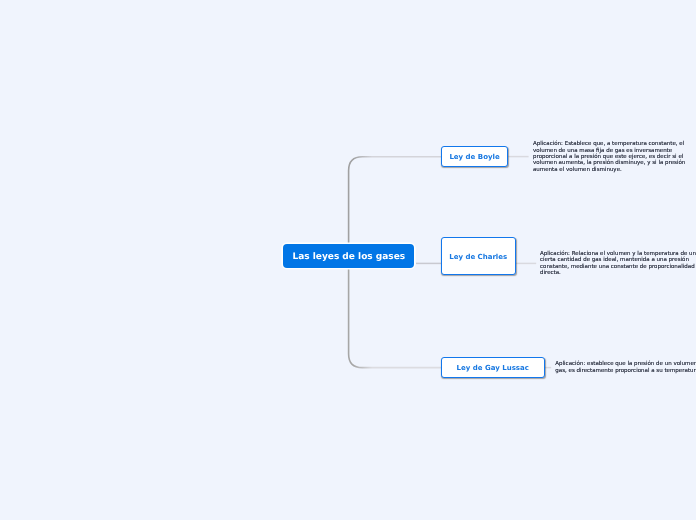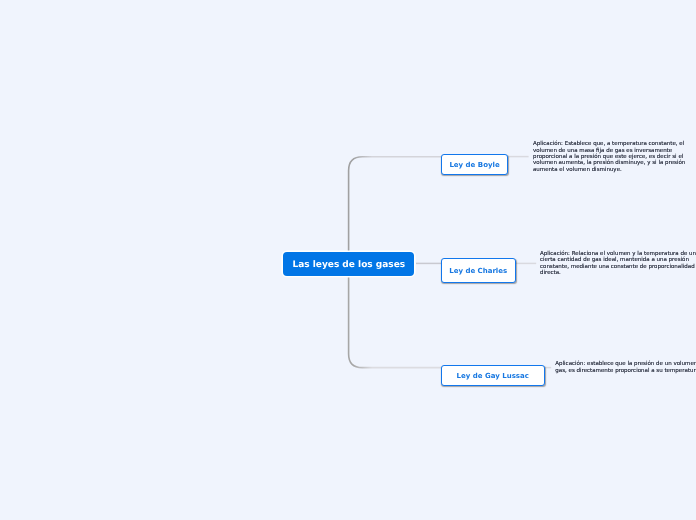--- a/index.html
+++ b/index.html
@@ -3,21 +3,21 @@
 <meta charset="utf-8">
 <style>
   html,body{margin:0;padding:0;}
   body{width:696px;height:520px;background:#f0f4fd;
        font-family:"Liberation Sans",sans-serif;overflow:hidden;
        -webkit-font-smoothing:antialiased;
        text-rendering:geometricPrecision;}
   .canvas{position:absolute;left:0;top:0;width:696px;height:520px;}
   svg.links{position:absolute;left:0;top:0;width:696px;height:520px;pointer-events:none;}
 
-  .node{position:absolute;box-sizing:border-box;white-space:nowrap;margin-top:8px;}
+  .node{position:absolute;box-sizing:border-box;white-space:nowrap;}
 
   .root-node{
      background:#0276e6;color:#ffffff;border-radius:4px;padding-top:2.9px;
      font-family:"DejaVu Sans",sans-serif;font-weight:bold;font-size:9px;
      display:flex;align-items:center;justify-content:center;
      box-shadow:0 0 0 1.6px #ffffff, 0 1px 1.4px rgba(60,70,100,.14);
   }
   .branch-node{
      background:#ffffff;border:1.5px solid #1277ec;border-radius:3px;
      color:#1878e1;font-family:"DejaVu Sans",sans-serif;font-weight:bold;font-size:7px;padding-top:1.4px;
@@ -54,21 +54,21 @@
 
   <div class="node root-node" style="left:283.4px;top:244px;width:130.8px;height:24px;">
     <span>Las leyes de los gases</span>
   </div>
 
   <div class="node branch-node" style="left:440.7px;top:145.8px;width:67.7px;height:21.4px;">
     <span>Ley de Boyle</span>
   </div>
   <div class="note" style="left:533px;top:141.1px;width:153px;">Aplicación: Establece que, a temperatura constante, el volumen de una masa fija de gas es inversamente proporcional a la presión que este ejerce, es decir si el volumen aumenta, la presión disminuye, y si la presión aumenta el volumen disminuye.</div>
 
-  <div class="node branch-node" style="left:440.7px;top:250px;width:75.0px;height:25px;">
+  <div class="node branch-node" style="left:440.7px;top:237px;width:75.0px;height:38px;">
     <span>Ley de Charles</span>
   </div>
   <div class="note" style="left:540px;top:250.7px;width:162px;">Aplicación: Relaciona el volumen y la temperatura de una cierta cantidad de gas ideal, mantenida a una presión constante, mediante una constante de proporcionalidad directa.</div>
 
   <div class="node branch-node" style="left:440.7px;top:356.8px;width:104px;height:21.3px;">
     <span>Ley de Gay Lussac</span>
   </div>
   <div class="note" style="left:555.3px;top:361.4px;width:153px;">Aplicación: establece que la presión de un volumen de gas, es directamente proporcional a su temperatura</div>
 
 </div>

